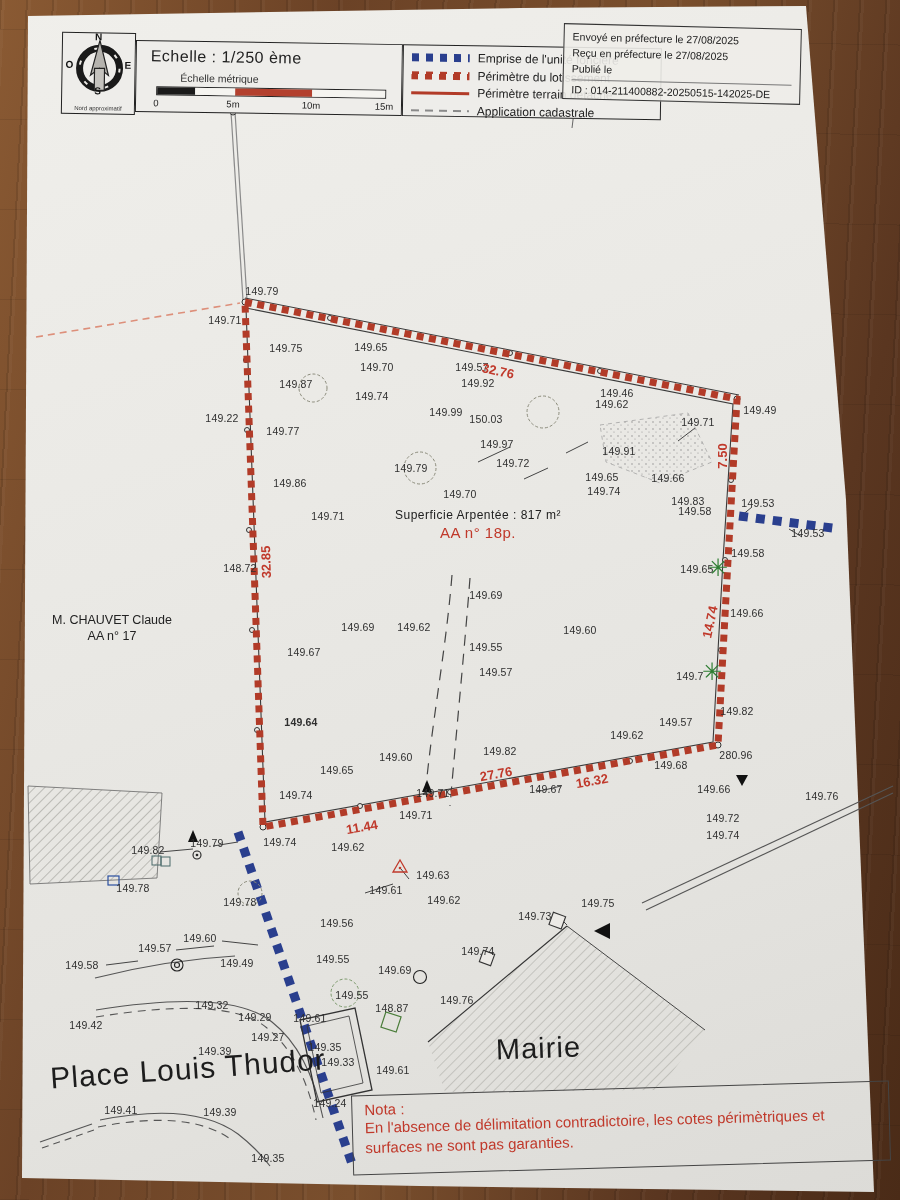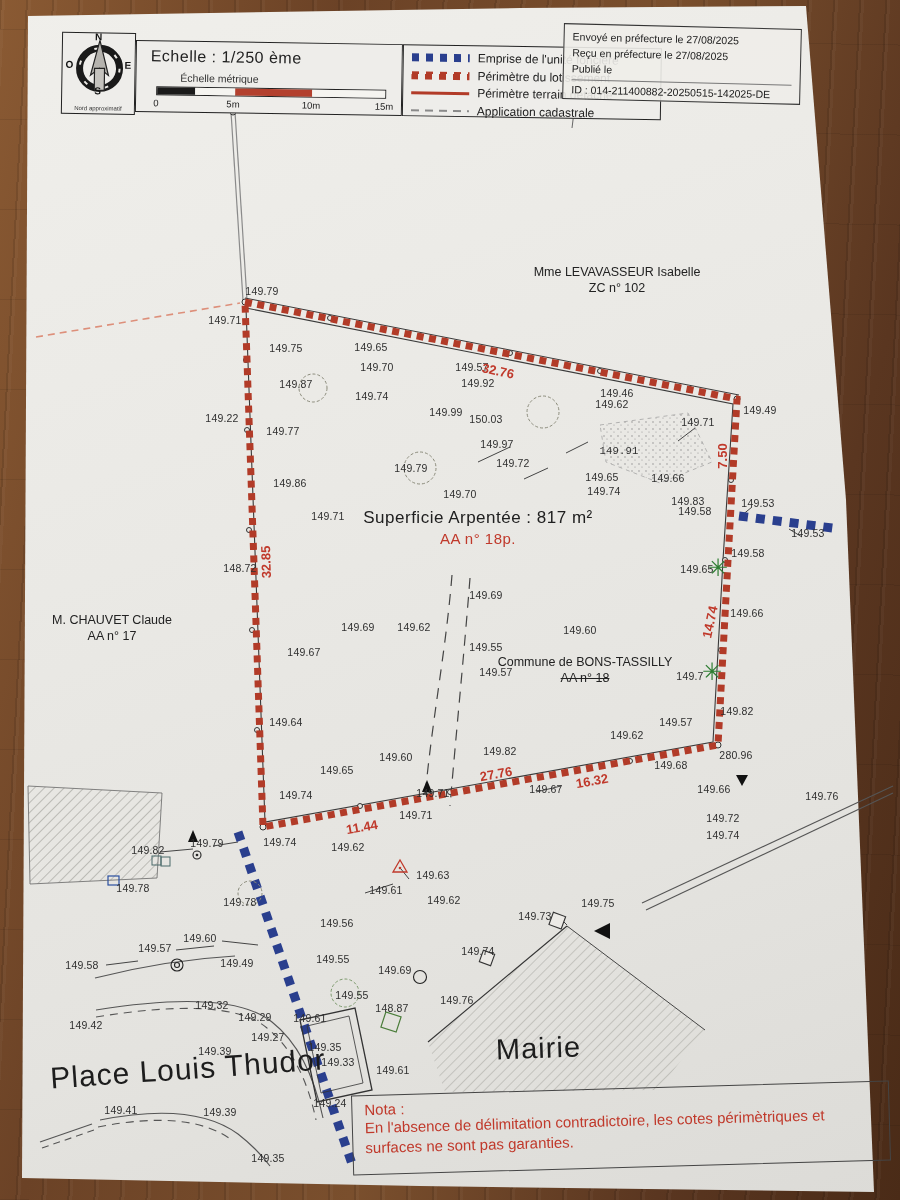--- a/index.html
+++ b/index.html
@@ -29,21 +29,21 @@
       white-space:nowrap;letter-spacing:.2px;}
   .dim{position:absolute;font-size:13px;font-weight:bold;color:var(--label-red);white-space:nowrap;}
   .owner{position:absolute;transform:translate(-50%,0);text-align:center;font-size:12.5px;
          color:#222;line-height:1.3;white-space:nowrap;}
   .owner .strike{text-decoration:line-through;}
   .place{position:absolute;color:#1d1d1d;white-space:nowrap;letter-spacing:1px;}
   .tree{position:absolute;transform:translate(-50%,-50%);color:#2e7d32;font-size:24px;}
 
   .lotblock{position:absolute;text-align:center;transform:translate(-50%,0);}
   .lot-name{font-size:17px;color:var(--lot-blue);letter-spacing:2px;}
-  .lot-area{font-size:17px;color:#202020;margin-top:3px;letter-spacing:.5px;}
+  .lot-area{font-size:12px;color:#202020;margin-top:3px;letter-spacing:.5px;}
   .lot-ref{font-size:15px;color:var(--label-red);margin-top:2px;letter-spacing:.5px;}
 
   #header{position:absolute;left:0;top:0;width:900px;height:140px;transform:rotate(.9deg);transform-origin:140px 40px;}
   .hbox{position:absolute;border:1.5px solid #222;background:#eeedea;}
   #compass-box{left:62px;top:33px;width:74px;height:82px;}
   #compass-box svg{position:absolute;left:1px;top:2px;}
   #north-label{position:absolute;bottom:2px;width:100%;text-align:center;font-size:6px;color:#333;}
   .compass-letter{position:absolute;font-size:10px;font-weight:bold;color:#111;}
   #scale-box{left:136px;top:40px;width:267px;height:72px;}
   #scale-title{position:absolute;left:14px;top:6px;font-size:16px;color:#222;letter-spacing:.5px;}
@@ -202,31 +202,23 @@
     <g fill="none" stroke="#222" stroke-width="1.1">
       <circle cx="177" cy="965" r="6"></circle>
         <circle cx="177" cy="965" r="2.5"></circle>
       <circle cx="197" cy="855" r="4"></circle>
         <circle cx="197" cy="855" r="0.8" fill="#222"></circle>
       <circle cx="420" cy="977" r="6.5"></circle>
     </g>
   </svg>
 
   <div class="layer" id="owners-layer">
-      <div class="owner" style="left: 617px; top: 264px;">
-        <div>Mme LEVAVASSEUR Isabelle</div>
-        <div>ZC n° 102</div>
-      </div>
       <div class="owner" style="left: 112px; top: 612px;">
         <div>M. CHAUVET Claude</div>
         <div>AA n° 17</div>
-      </div>
-      <div class="owner" style="left: 585px; top: 654px;">
-        <div>Commune de BONS-TASSILLY</div>
-        <div class="strike">AA n° 18</div>
       </div>
     </div>
   <div class="layer" id="points-layer">
       <div class="pt" style="left: 262px; top: 291px;">149.79</div>
       <div class="pt" style="left: 225px; top: 320px;">149.71</div>
       <div class="pt" style="left: 286px; top: 348px;">149.75</div>
       <div class="pt" style="left: 371px; top: 347px;">149.65</div>
       <div class="pt" style="left: 377px; top: 367px;">149.70</div>
       <div class="pt" style="left: 472px; top: 367px;">149.57</div>
       <div class="pt" style="left: 478px; top: 383px;">149.92</div>
@@ -234,21 +226,21 @@
       <div class="pt" style="left: 372px; top: 396px;">149.74</div>
       <div class="pt" style="left: 446px; top: 412px;">149.99</div>
       <div class="pt" style="left: 486px; top: 419px;">150.03</div>
       <div class="pt" style="left: 222px; top: 418px;">149.22</div>
       <div class="pt" style="left: 283px; top: 431px;">149.77</div>
       <div class="pt" style="left: 617px; top: 393px;">149.46</div>
       <div class="pt" style="left: 612px; top: 404px;">149.62</div>
       <div class="pt" style="left: 698px; top: 422px;">149.71</div>
       <div class="pt" style="left: 760px; top: 410px;">149.49</div>
       <div class="pt" style="left: 497px; top: 444px;">149.97</div>
-      <div class="pt" style="left: 619px; top: 451px; font-family: Liberation Mono, monospace;">149.91</div>
+      <div class="pt" style="left: 619px; top: 451px;">149.91</div>
       <div class="pt" style="left: 688px; top: 453px; margin-top: 48px;">149.83</div>
       <div class="pt" style="left: 513px; top: 463px;">149.72</div>
       <div class="pt" style="left: 602px; top: 477px;">149.65</div>
       <div class="pt" style="left: 668px; top: 478px;">149.66</div>
       <div class="pt" style="left: 290px; top: 483px;">149.86</div>
       <div class="pt" style="left: 411px; top: 468px;">149.79</div>
       <div class="pt" style="left: 460px; top: 494px;">149.70</div>
       <div class="pt" style="left: 604px; top: 491px;">149.74</div>
       <div class="pt" style="left: 328px; top: 516px;">149.71</div>
       <div class="pt" style="left: 695px; top: 511px;">149.58</div>
@@ -261,21 +253,21 @@
       <div class="pt" style="left: 747px; top: 613px;">149.66</div>
       <div class="pt" style="left: 358px; top: 627px;">149.69</div>
       <div class="pt" style="left: 414px; top: 627px;">149.62</div>
       <div class="pt" style="left: 580px; top: 630px;">149.60</div>
       <div class="pt" style="left: 486px; top: 647px;">149.55</div>
       <div class="pt" style="left: 304px; top: 652px;">149.67</div>
       <div class="pt" style="left: 496px; top: 672px;">149.57</div>
       <div class="pt" style="left: 690px; top: 676px;">149.7</div>
       <div class="pt" style="left: 737px; top: 711px;">149.82</div>
       <div class="pt" style="left: 676px; top: 722px;">149.57</div>
-      <div class="pt" style="left: 286px; top: 722px;">149.64</div>
+      <div class="pt" style="left: 301px; top: 722px; font-weight: bold;">149.64</div>
       <div class="pt" style="left: 627px; top: 735px;">149.62</div>
       <div class="pt" style="left: 736px; top: 755px;">280.96</div>
       <div class="pt" style="left: 396px; top: 757px;">149.60</div>
       <div class="pt" style="left: 500px; top: 751px;">149.82</div>
       <div class="pt" style="left: 671px; top: 765px;">149.68</div>
       <div class="pt" style="left: 337px; top: 770px;">149.65</div>
       <div class="pt" style="left: 546px; top: 789px;">149.67</div>
       <div class="pt" style="left: 714px; top: 789px;">149.66</div>
       <div class="pt" style="left: 822px; top: 796px;">149.76</div>
       <div class="pt" style="left: 296px; top: 795px;">149.74</div>

